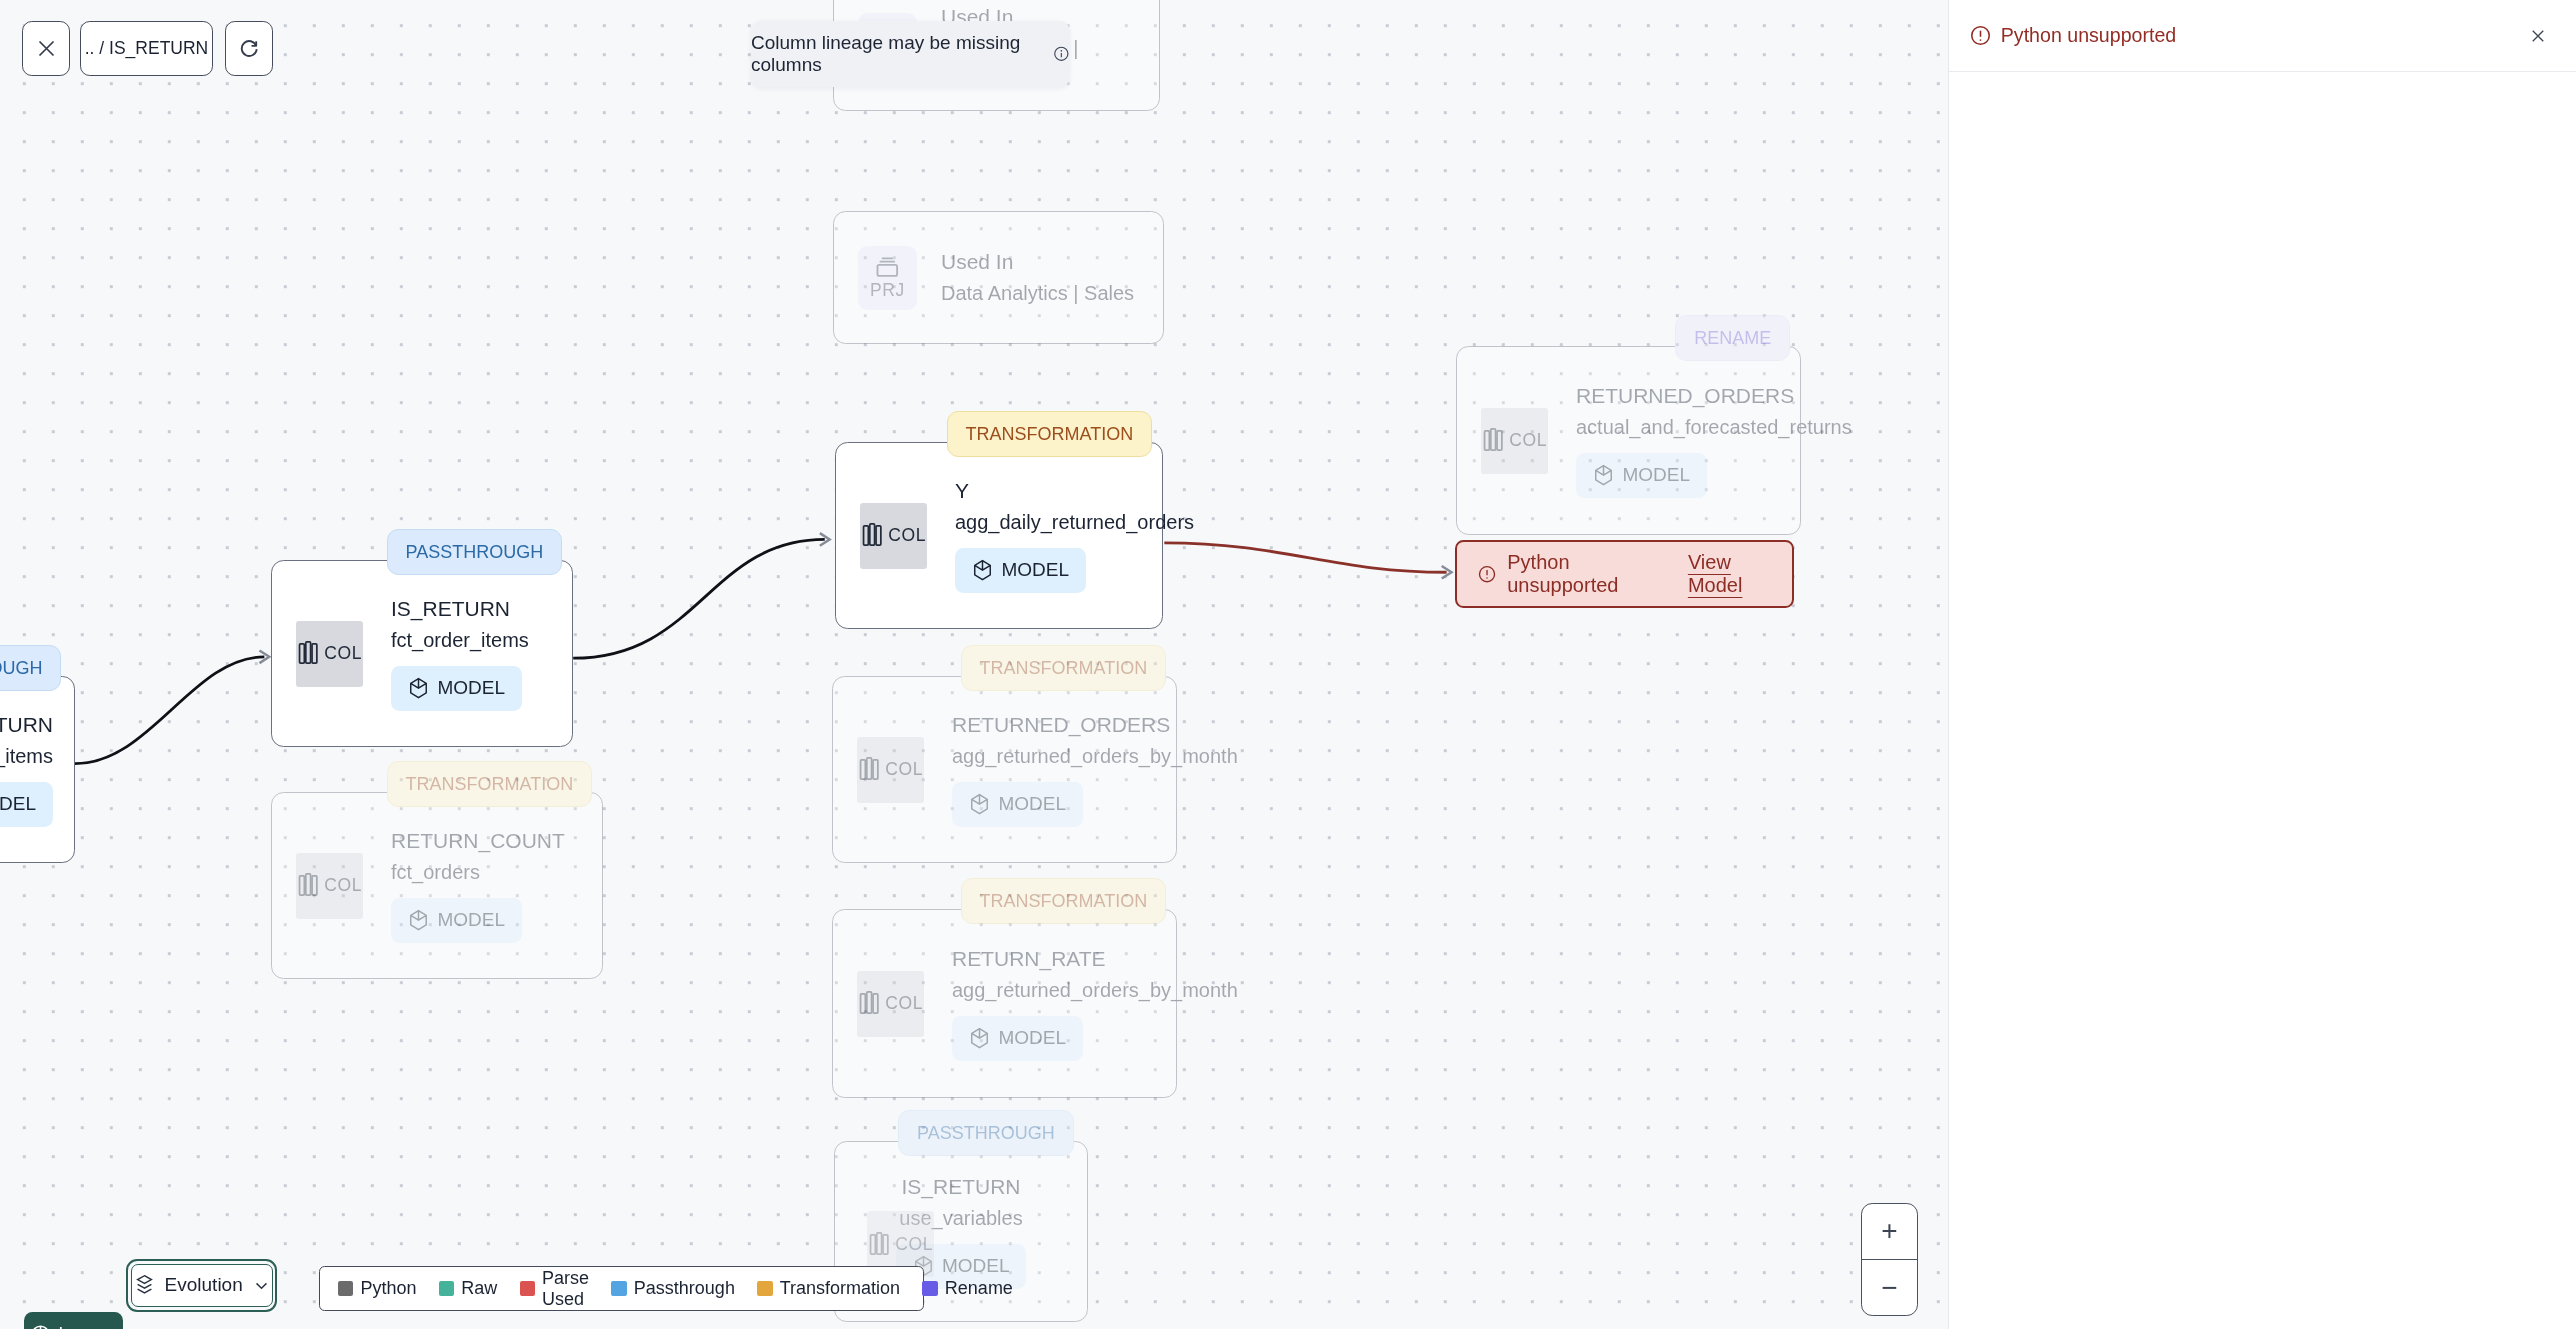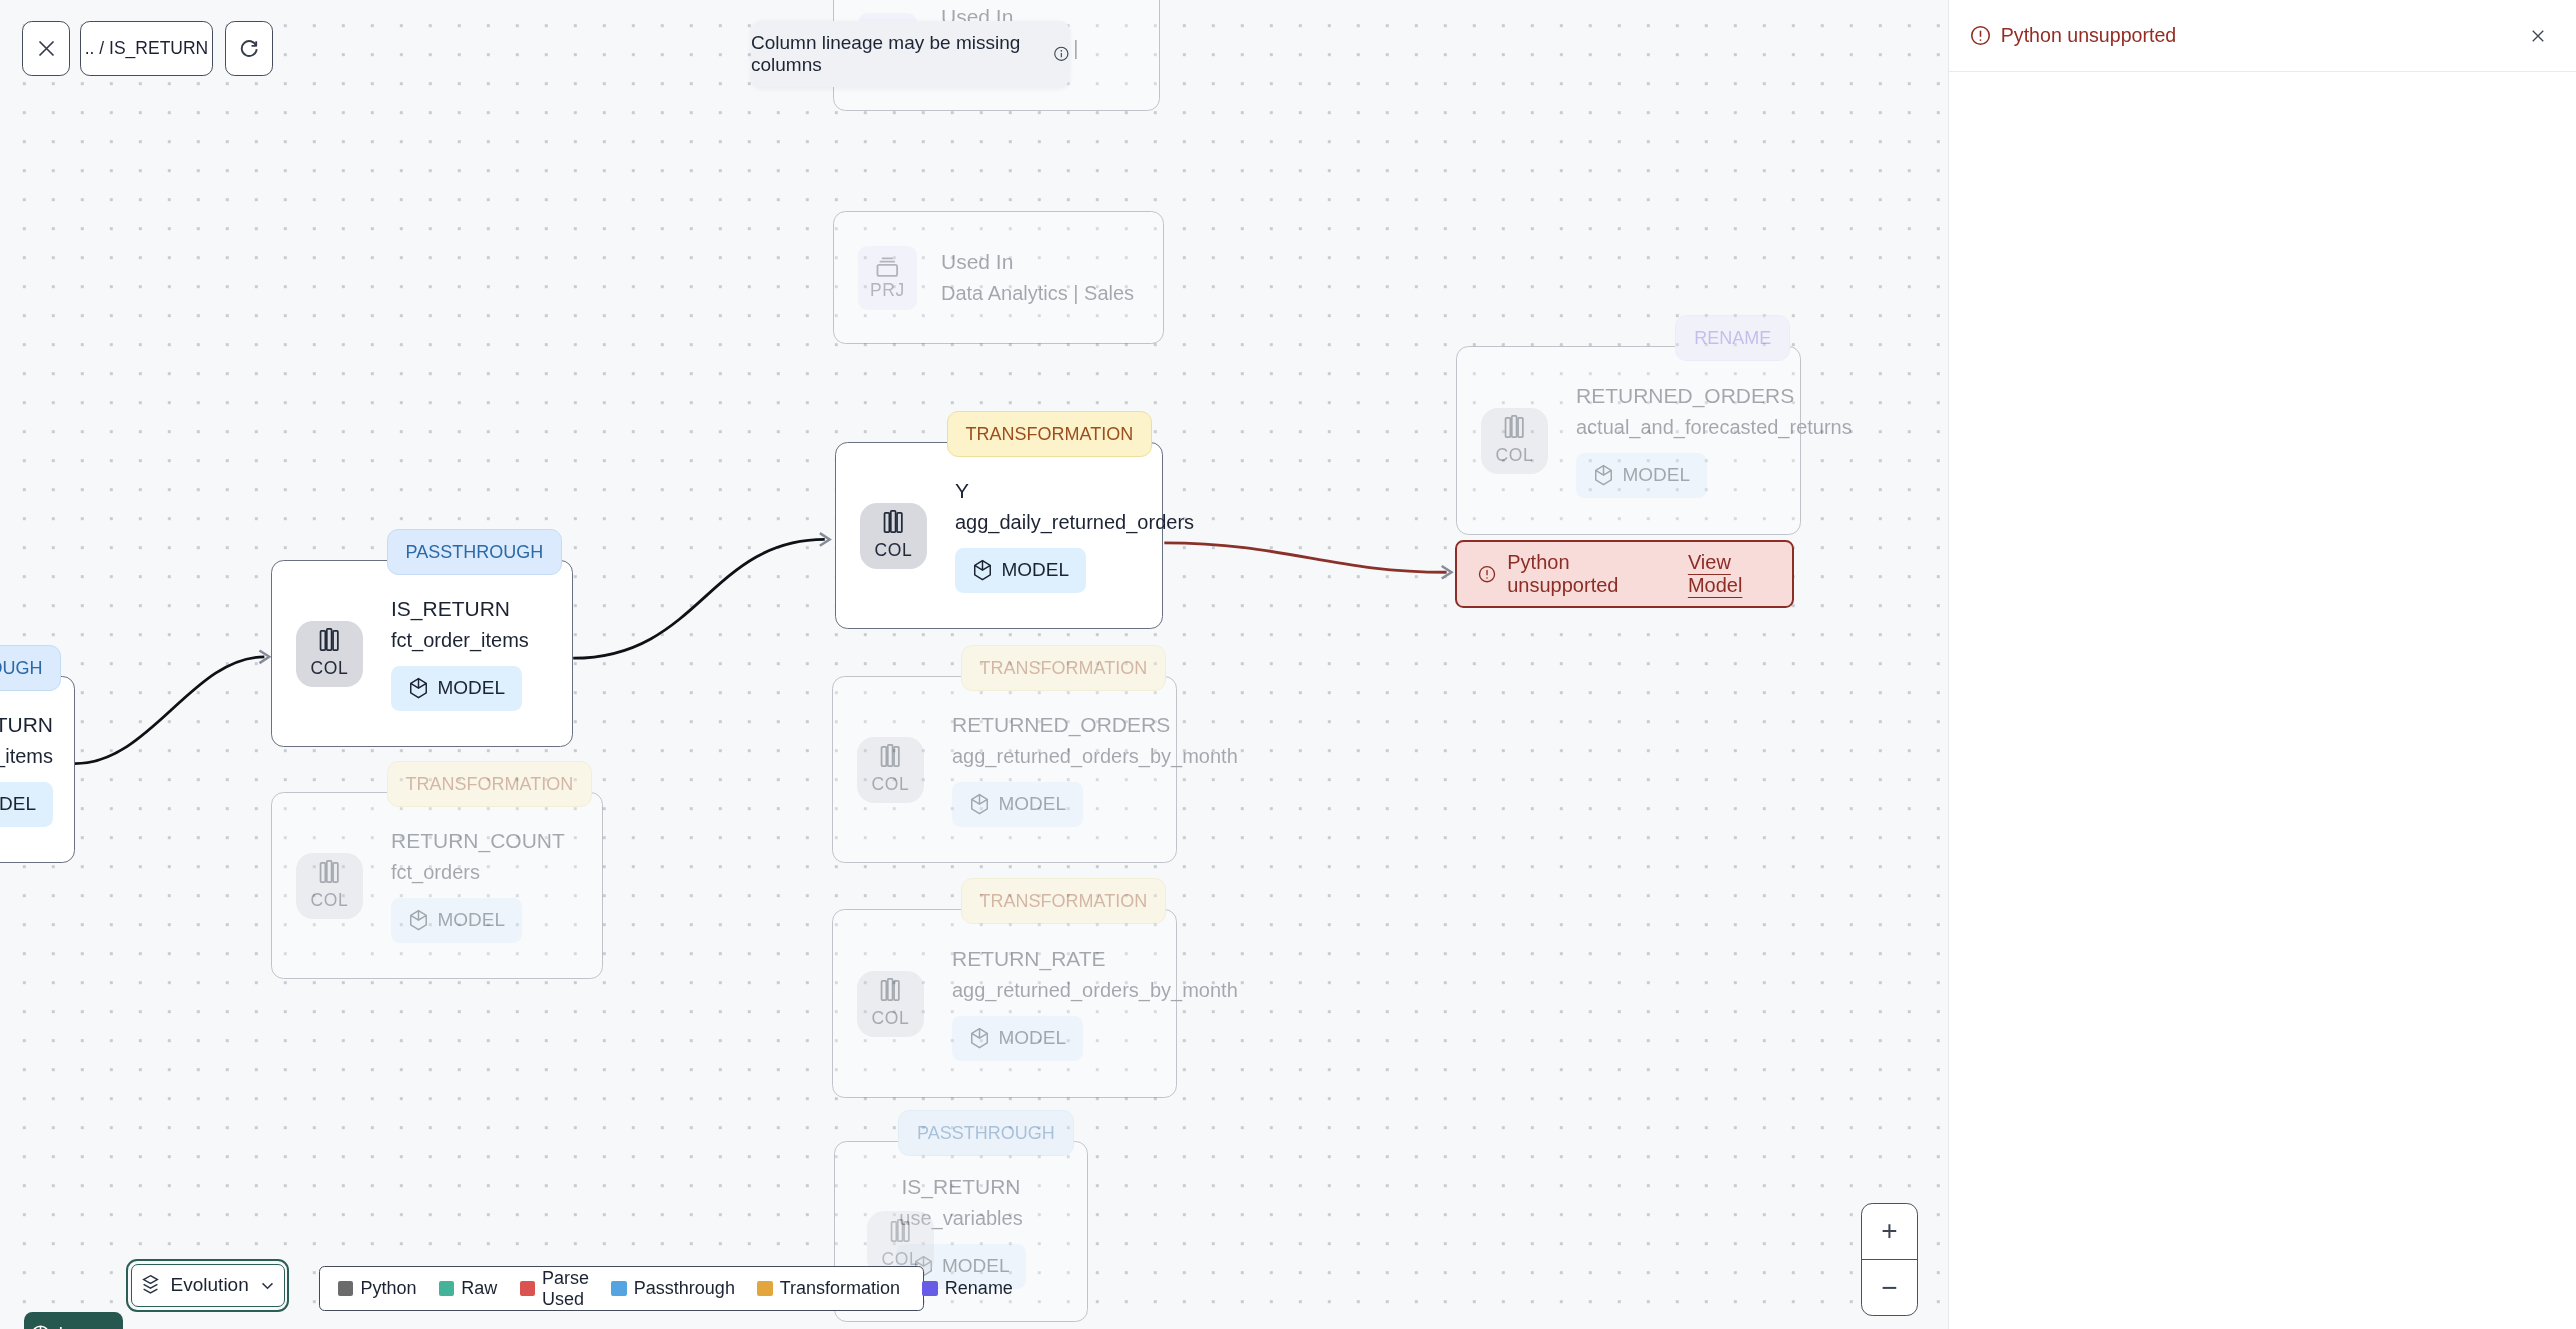--- a/index.html
+++ b/index.html
@@ -11,22 +11,22 @@
     background-color:#f7f8fa;
     background-image:radial-gradient(circle, #c9ccd4 1.7px, transparent 1.8px);
     background-size:29px 29px; background-position:9.8px 11.2px; }
   svg.edges { position:absolute; left:0; top:0; z-index:2; pointer-events:none; }
 
   
   .node { position:absolute; z-index:3; background:#ffffff;
     border:1.7px solid #69707f; border-radius:12.6px; }
   .node.ghost { opacity:.38; background:rgba(255,255,255,.72); }
   .node-inner { display:flex; align-items:center; height:100%; padding-left:24px; gap:28px; }
-  .col-badge { width:67px; height:66px; border-radius:17px; background:#d7d9de;
-    display:flex; flex-direction:column; align-items:center; justify-content:center;
+  .col-badge { width:67px; height:66px; border-radius:3px; background:#d7d9de;
+    display:flex; flex-direction:row; align-items:center; justify-content:center;
     gap:5px; color:#232b3a; flex:0 0 auto; }
   .col-badge .cap { font-size:17.5px; letter-spacing:0.7px; }
   .node-text { display:flex; flex-direction:column; align-items:flex-start; }
   .node-title { font-size:21px; font-weight:500; color:#1b2332; line-height:26.6px; }
   .node-sub { font-size:20px; color:#1c2433; line-height:25px; margin-top:5.6px; }
   .model-badge { margin-top:12.6px; display:inline-flex; align-items:center; gap:8.4px;
     height:45px; padding:0 17px; border-radius:8.4px; background:#def0fd;
     font-size:19px; color:#1b2332; }
   .tag { position:absolute; top:-32px; height:46px; display:flex; align-items:center;
     padding:0 18px; border-radius:11.2px; font-size:18px; font-weight:500; white-space:nowrap; }
@@ -61,21 +61,21 @@
     justify-content:center; gap:8.4px; font-size:19px; color:#1d2535;
     box-shadow:0 1.4px 5.6px rgba(30,40,60,.06); }
 
   
   .lenses-btn { position:absolute; left:24px; top:1264px; width:99px; height:45px; z-index:10;
     background:#27584f; border-radius:8.4px; color:#ffffff; display:flex; align-items:center;
     justify-content:center; gap:7px; font-size:18px; cursor:pointer;margin-top:48px; }
   .lens-select-ring { position:absolute; left:126px; top:1259px; z-index:10;
     border:2.1px solid #2b5f56; border-radius:11.2px; padding:2.8px; background:#f7f8fa; }
   .lens-select { border:1.7px solid #2b5f56; border-radius:7px; background:#ffffff;
-    height:43px; display:flex; align-items:center; gap:9.8px; padding:0 8px;
+    height:43px; display:flex; align-items:center; gap:9.8px; padding:0 2px;
     font-size:19px; color:#1b2332; cursor:pointer; }
   .legend { position:absolute; left:319px; top:1266px; width:605px; height:45px; z-index:10;
     background:#ffffff; border:1.7px solid #434a59; border-radius:5.6px;
     display:flex; align-items:center; padding:0 18px; gap:22.4px; }
   .legend-item { display:flex; align-items:center; gap:7px; font-size:18px; color:#1b2332; }
   .legend-item .sq { width:15.4px; height:15.4px; border-radius:2.1px; flex:0 0 auto; }
 
   
   .zoomctl { position:absolute; left:1861px; top:1203px; width:57px; height:113px; z-index:10;
     background:#ffffff; border:1.7px solid #4a5160; border-radius:11.2px; overflow:hidden;

